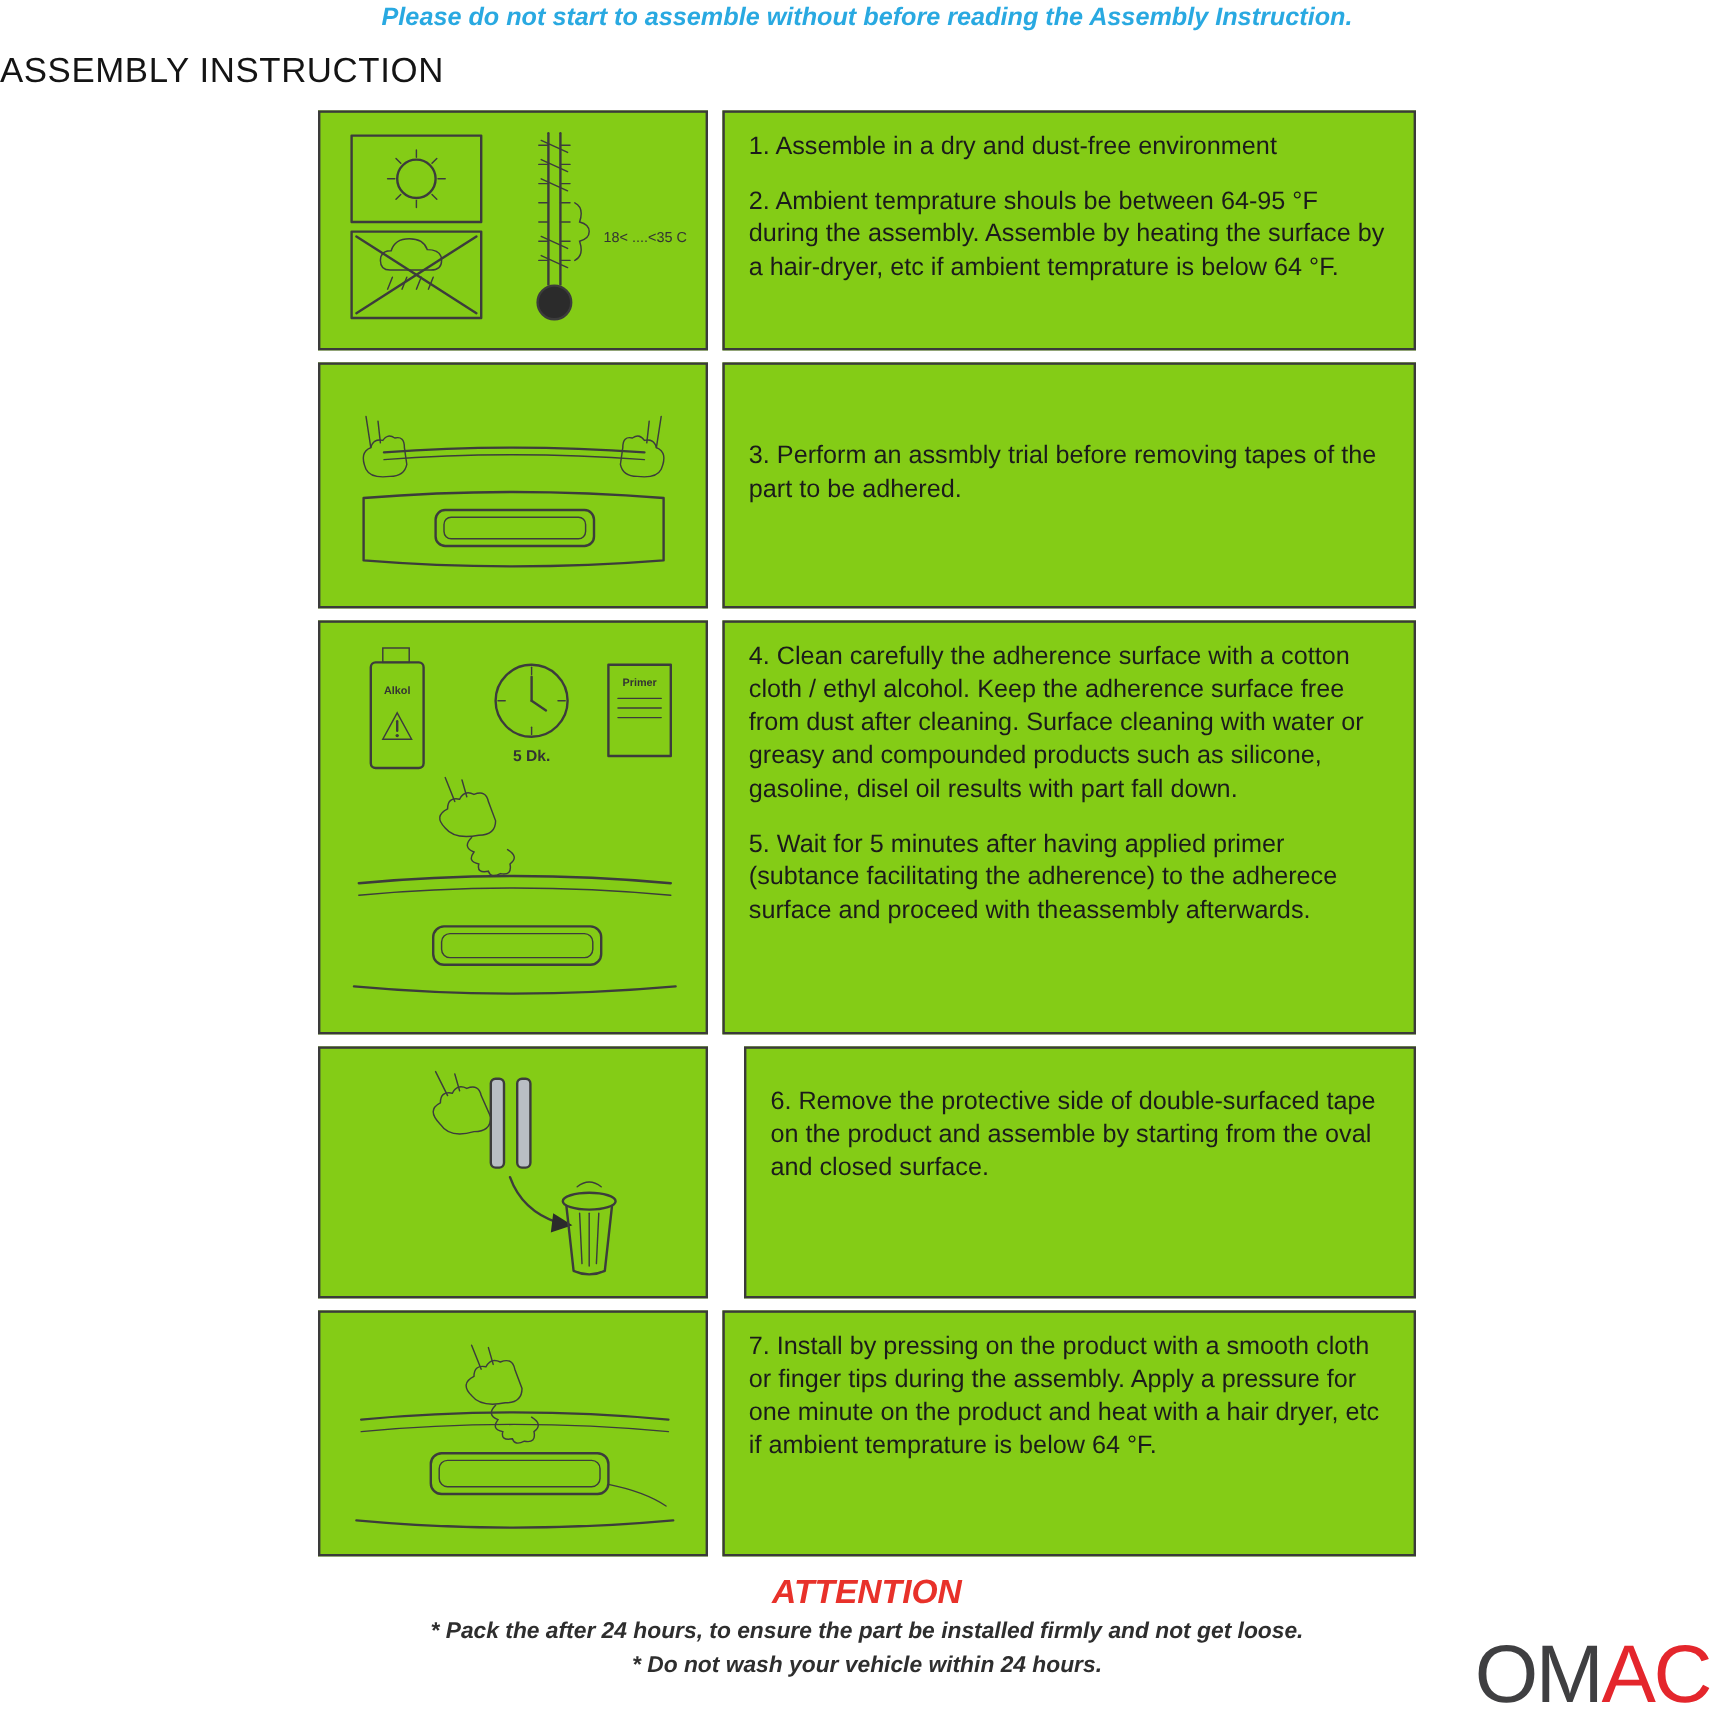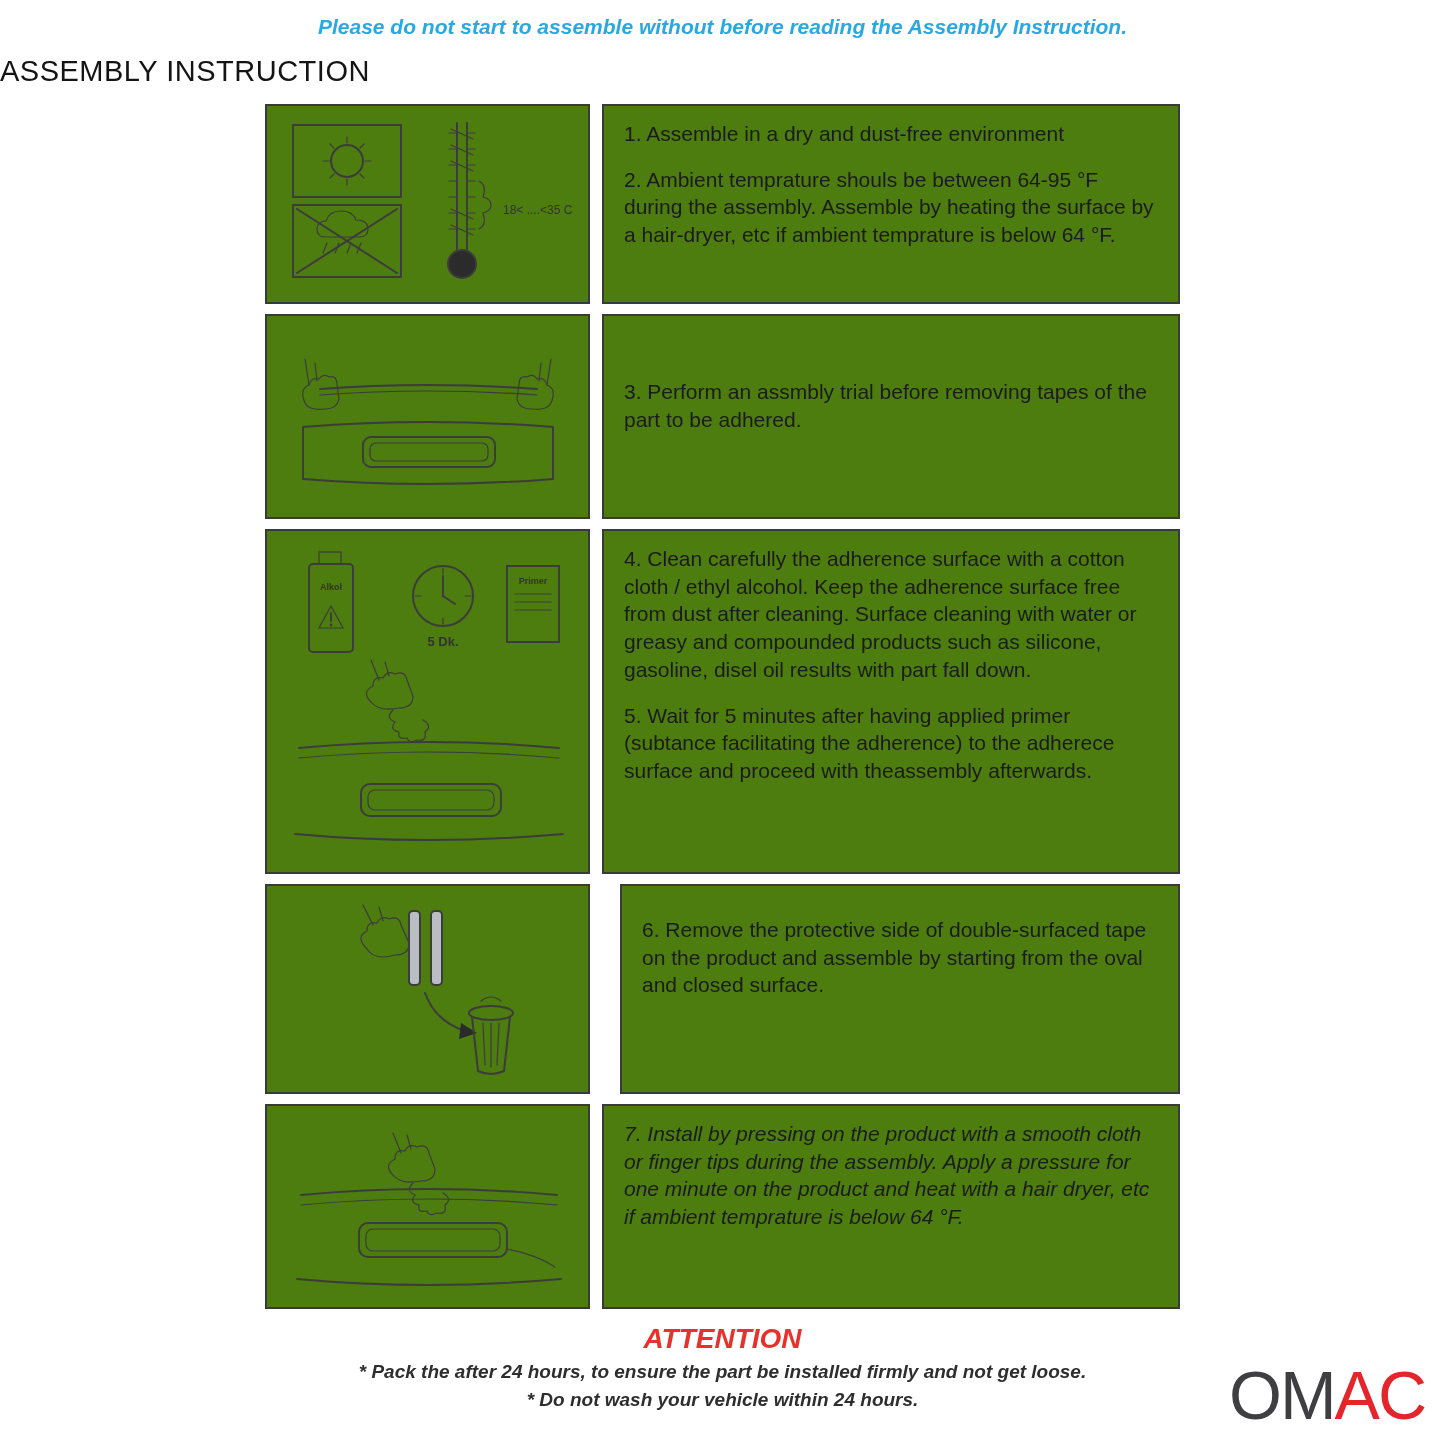--- a/index.html
+++ b/index.html
@@ -8,21 +8,21 @@
     width: 1445px;
     height: 1445px;
     font-family: "Liberation Sans", sans-serif;
     color: #1b1b1b;
     position: relative;
     overflow: hidden;
   }
   .page { width: 1445px; height: 1445px; position: relative; background: #fff; }
 
   .warning {
-    padding-top: 15px;
+    padding-top: 3px;
     text-align: center;
     color: #29a9e1;
     font-weight: bold;
     font-style: italic;
     font-size: 21px;
   }
   .title {
     text-align: left;
     font-size: 29px;
     margin-top: 16px;
@@ -33,21 +33,21 @@
   .table {
     width: 915px;
     margin: 16px auto 0 auto;
     display: flex;
     flex-direction: column;
     gap: 10px;
   }
   .row { display: flex; gap: 12px; }
   .cell {
     border: 2px solid #3a3a3a;
-    background: #4d7c0f;
+    background: #84cc16;
   }
   .cell-ill {
     width: 325px;
     flex: 0 0 325px;
     display: flex;
     align-items: center;
     justify-content: center;
     overflow: hidden;
   }
   .cell-text {
@@ -61,21 +61,21 @@
     justify-content: flex-start;
   }
   .cell-text p { margin-bottom: 18px; }
   .cell-text p:last-child { margin-bottom: 0; }
   .r1 { min-height: 200px; }
   .r2 { min-height: 205px; border-radius: 14px; }
   .r2 .cell-text { justify-content: flex-start; padding-top: 62px; }
   .r3 { min-height: 345px; }
   .r4 { min-height: 210px; gap: 30px; }
   .r4 .cell-text { padding-top: 30px; }
-  .r5 { min-height: 205px; font-style: italic; }
+  .r5 { min-height: 205px; }
 
   svg text { font-family: "Liberation Sans", sans-serif; fill: #333; }
   .ill-stroke { stroke: #3c3c3c; fill: none; stroke-width: 2; stroke-linecap: round; stroke-linejoin: round; }
   .ill-thin { stroke: #3c3c3c; fill: none; stroke-width: 1.2; stroke-linecap: round; }
 
   .attention { margin-top: 14px; text-align: center; }
   .attention-title {
     color: #e8312a;
     font-weight: bold;
     font-style: italic;

